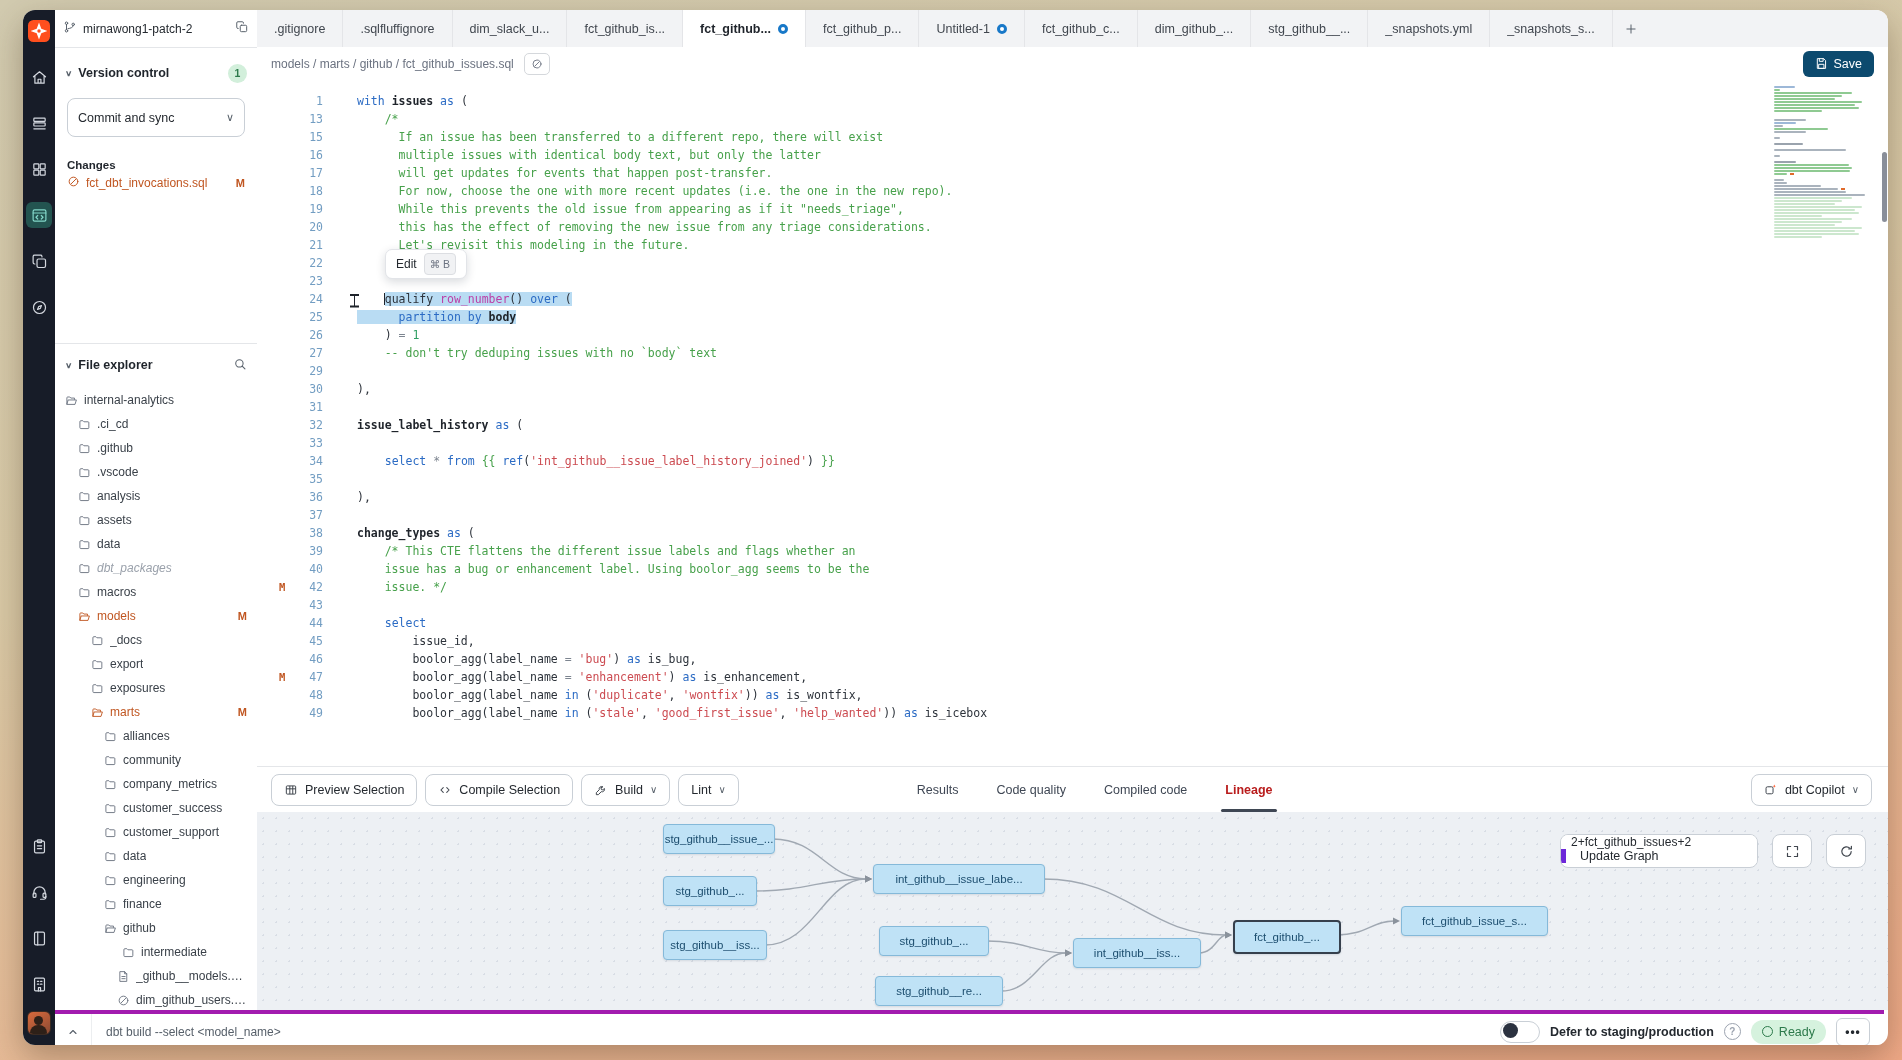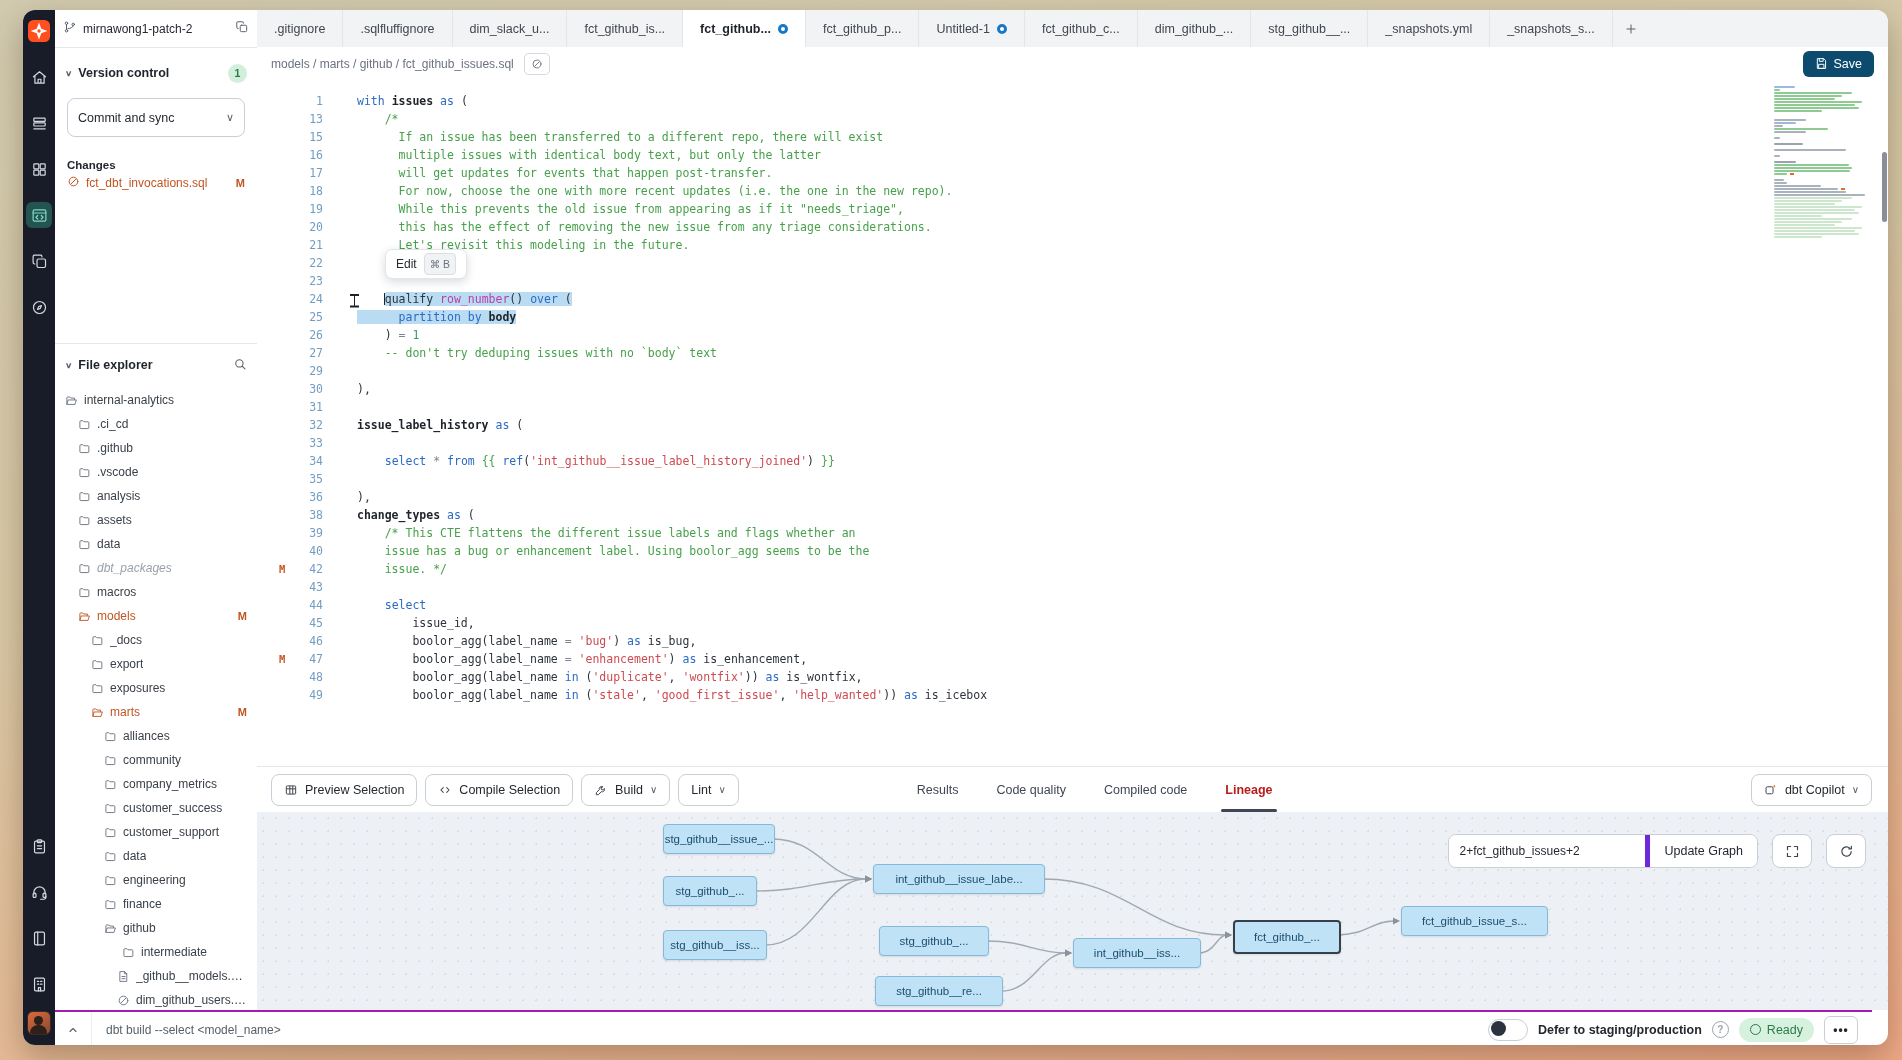--- a/index.html
+++ b/index.html
@@ -95,27 +95,27 @@
   .ptab.active{font-weight:bold;color:#b91c1c;}
   .ptab.active:after{content:"";position:absolute;left:-4px;right:-4px;bottom:0;height:3px;background:#3f4754;border-radius:2px;}
   #copilot-btn{margin-left:auto;margin-right:2px;}
   
   #canvas{position:absolute;left:0;top:802px;right:0;height:198px;background:#edf0f4;
     background-image:radial-gradient(#d8dde5 1px,transparent 1px);background-size:13px 13px;overflow:hidden;}
   #edges{position:absolute;left:0;top:0;}
   .lnode{position:absolute;height:28px;background:#bfe2f6;border:1px solid #85b9d9;border-radius:4px;display:flex;align-items:center;justify-content:center;font-size:11.5px;color:#1d4e6f;cursor:pointer;box-shadow:0 1px 2px rgba(40,60,80,.12);white-space:nowrap;overflow:hidden;}
   .lnode.selected{border:2px solid #36404d;height:30px;}
   #lineage-ctrl{position:absolute;right:22px;top:22px;display:flex;align-items:center;gap:14px;}
-  #selgroup{display:flex;background:#fff;border:1px solid #c9cfd6;border-radius:8px;overflow:hidden;height:32px;}
+  #selgroup{display:flex;background:#fff;border:1px solid #c9cfd6;border-radius:8px;overflow:hidden;height:32px;flex-direction:column;}
   #sel-input{width:176px;border:none;outline:none;padding:0 10px;font-size:12px;color:#24292f;font-family:"Liberation Sans",sans-serif;}
   #update-btn{border-left:5px solid #6d28d9;display:flex;align-items:center;padding:0 14px;font-size:12.5px;color:#24292f;cursor:pointer;background:#fff;white-space:nowrap;}
   .sq-btn{width:38px;height:32px;background:#fff;border:1px solid #c9cfd6;border-radius:8px;display:flex;align-items:center;justify-content:center;color:#40464e;cursor:pointer;}
   .sq-btn svg{width:15px;height:15px;}
   
-  #statusbar{position:absolute;left:32px;right:16px;top:1000px;height:35px;background:#fff;border-top:2px solid #a21caf;display:flex;align-items:center;z-index:10;}
+  #statusbar{position:absolute;left:32px;right:4px;top:1000px;height:35px;background:#fff;border-top:4px solid #a21caf;display:flex;align-items:center;z-index:10;}
   #sb-expand{width:36px;height:100%;display:flex;align-items:center;justify-content:center;color:#57606a;border-right:1px solid #eceef0;cursor:pointer;}
   #sb-expand svg{width:12px;height:12px;}
   #command{margin-left:14px;font-size:12px;color:#57606a;font-family:"Liberation Sans",sans-serif;}
   #sb-right{margin-left:auto;display:flex;align-items:center;gap:10px;padding-right:14px;}
   #toggle{width:38px;height:20px;border:1px solid #c9cfd6;border-radius:11px;background:#fff;position:relative;cursor:pointer;}
   #toggle .knob{position:absolute;left:2px;top:1.5px;width:15px;height:15px;border-radius:50%;background:#2b3240;}
   #defer-label{font-size:12.5px;font-weight:bold;color:#24292f;}
   #help{width:15px;height:15px;border:1.4px solid #9ca3af;border-radius:50%;color:#9ca3af;font-size:10px;display:flex;align-items:center;justify-content:center;font-weight:bold;}
   #ready{height:24px;background:#d6f2de;border-radius:12px;display:flex;align-items:center;gap:6px;padding:0 11px;color:#2c7a4b;font-size:12.5px;}
   #ready .ring{width:9px;height:9px;border:1.6px solid #2c7a4b;border-radius:50%;}
@@ -541,20 +541,21 @@
             <div class="crow"><span class="gut"><span>26</span></span><span class="ctext"><span class="s-txt">    ) </span><span class="s-op">=</span><span class="s-num"> 1</span></span></div>
             <div class="crow"><span class="gut"><span>27</span></span><span class="ctext"><span class="s-cm">    -- don't try deduping issues with no `body` text</span></span></div>
             <div class="crow"><span class="gut"><span>29</span></span><span class="ctext"></span></div>
             <div class="crow"><span class="gut"><span>30</span></span><span class="ctext"><span class="s-txt">),</span></span></div>
             <div class="crow"><span class="gut"><span>31</span></span><span class="ctext"></span></div>
             <div class="crow"><span class="gut"><span>32</span></span><span class="ctext"><span class="s-idb">issue_label_history</span><span class="s-kw"> as</span><span class="s-txt"> (</span></span></div>
             <div class="crow"><span class="gut"><span>33</span></span><span class="ctext"></span></div>
             <div class="crow"><span class="gut"><span>34</span></span><span class="ctext"><span class="s-txt">    </span><span class="s-kw">select</span><span class="s-op"> * </span><span class="s-kw">from</span><span class="s-cm"> {{ </span><span class="s-kw">ref</span><span class="s-txt">(</span><span class="s-str">'int_github__issue_label_history_joined'</span><span class="s-txt">)</span><span class="s-cm"> }}</span></span></div>
             <div class="crow"><span class="gut"><span>35</span></span><span class="ctext"></span></div>
             <div class="crow"><span class="gut"><span>36</span></span><span class="ctext"><span class="s-txt">),</span></span></div>
+            <div class="crow"><span class="gut"><span>37</span></span><span class="ctext"></span></div>
             <div class="crow"><span class="gut"><span>38</span></span><span class="ctext"><span class="s-idb">change_types</span><span class="s-kw"> as</span><span class="s-txt"> (</span></span></div>
             <div class="crow"><span class="gut"><span>39</span></span><span class="ctext"><span class="s-cm">    /* This CTE flattens the different issue labels and flags whether an</span></span></div>
             <div class="crow"><span class="gut"><span>40</span></span><span class="ctext"><span class="s-cm">    issue has a bug or enhancement label. Using boolor_agg seems to be the</span></span></div>
             <div class="crow"><span class="gut"><span class="mmark">M</span><span>42</span></span><span class="ctext"><span class="s-cm">    issue. */</span></span></div>
             <div class="crow"><span class="gut"><span>43</span></span><span class="ctext"></span></div>
             <div class="crow"><span class="gut"><span>44</span></span><span class="ctext"><span class="s-txt">    </span><span class="s-kw">select</span></span></div>
             <div class="crow"><span class="gut"><span>45</span></span><span class="ctext"><span class="s-txt">        issue_id,</span></span></div>
             <div class="crow"><span class="gut"><span>46</span></span><span class="ctext"><span class="s-txt">        boolor_agg(label_name </span><span class="s-op">=</span><span class="s-str"> 'bug'</span><span class="s-txt">) </span><span class="s-kw">as</span><span class="s-txt"> is_bug,</span></span></div>
             <div class="crow"><span class="gut"><span class="mmark">M</span><span>47</span></span><span class="ctext"><span class="s-txt">        boolor_agg(label_name </span><span class="s-op">=</span><span class="s-str"> 'enhancement'</span><span class="s-txt">) </span><span class="s-kw">as</span><span class="s-txt"> is_enhancement,</span></span></div>
             <div class="crow"><span class="gut"><span>48</span></span><span class="ctext"><span class="s-txt">        boolor_agg(label_name </span><span class="s-kw">in</span><span class="s-txt"> (</span><span class="s-str">'duplicate'</span><span class="s-txt">, </span><span class="s-str">'wontfix'</span><span class="s-txt">)) </span><span class="s-kw">as</span><span class="s-txt"> is_wontfix,</span></span></div>

